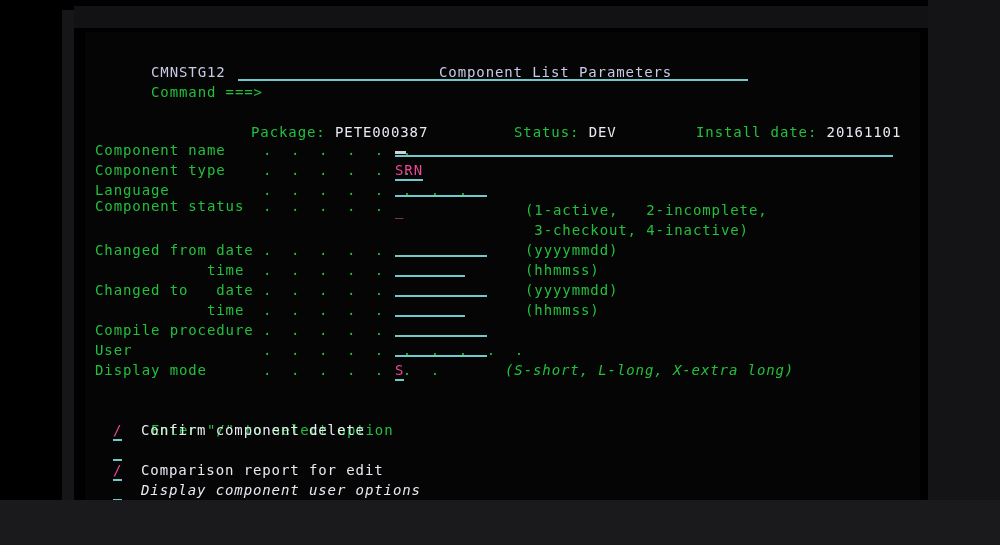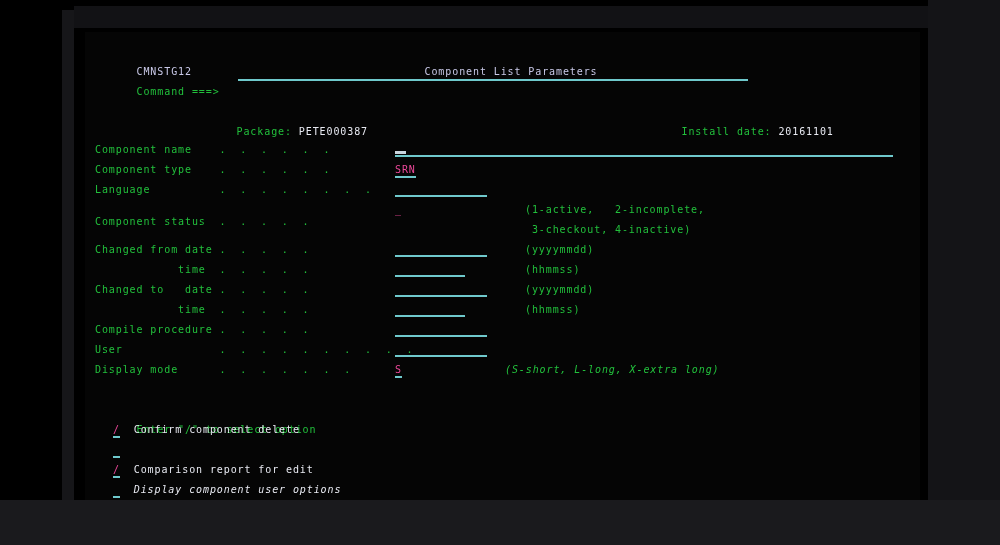--- a/index.html
+++ b/index.html
@@ -54,21 +54,21 @@
     width: 835px;
     height: 468px;
     background: #050505;
     overflow: hidden;
   }
 
   .row {
     position: absolute;
     left: 0;
     white-space: pre;
-    font-size: 10px;
+    font-size: 14px;
     line-height: 20px;
     letter-spacing: 0.9px;
     text-align: right;
   }
 
   .green   { color: #22c03c; }
   .cyan    { color: #ec4899; }
   .white   { color: #e8eaf2; }
   .lav     { color: #c9c9e8; }
 
@@ -110,32 +110,35 @@
     </div>
 
     <div class="row abs" style="top:10px; left:298px;">
       <span class="lav">Component List Parameters</span>
     </div>
     <div class="abs" style="top:47px; left:153px; width:510px; border-bottom:2px solid #6fc9cc;"></div>
 
     <div class="row abs" style="top:70px; left:110px;">
       <span class="green">Package:</span><span> </span><span class="white">PETE000387</span>
     </div>
+    <div class="row abs" style="top:70px; left:373px;">
+      <span class="green">Status:</span><span> </span><span class="white">DEV</span>
+    </div>
     <div class="row abs" style="top:70px; left:555px;">
       <span class="green">Install date:</span><span> </span><span class="white">20161101</span>
     </div>
 
     <div id="field-rows">
         <div class="row abs green" style="top: 108px; left: 10px;">Component name    .  .  .  .  .  .</div>
         <div class="row abs" style="top: 108px; left: 310px;"><span class="cursor-tick"></span><span class="underline-field" style="width: 498px; margin-left: -11px;"></span></div>
         <div class="row abs green" style="top: 128px; left: 10px;">Component type    .  .  .  .  .  .</div>
         <div class="row abs" style="top: 128px; left: 310px;"><span class="cyan val-underline">SRN</span></div>
         <div class="row abs green" style="top: 148px; left: 10px;">Language          .  .  .  .  .  .  .  .</div>
         <div class="row abs" style="top: 148px; left: 310px;"><span class="underline-field" style="width: 92px;"></span></div>
-        <div class="row abs green" style="top: 180px; left: 10px;">Component status  .  .  .  .  .</div>
+        <div class="row abs green" style="top: 164px; left: 10px;">Component status  .  .  .  .  .</div>
         <div class="row abs" style="top: 168px; left: 310px;"><span class="cyan">_</span></div>
         <div class="row abs green" style="top: 168px; left: 440px;">(1-active,   2-incomplete,</div>
         <div class="row abs green" style="top: 188px; left: 440px;"> 3-checkout, 4-inactive)</div>
         <div class="row abs green" style="top: 208px; left: 10px;">Changed from date .  .  .  .  .</div>
         <div class="row abs" style="top: 208px; left: 310px;"><span class="underline-field" style="width: 92px;"></span></div>
         <div class="row abs green" style="top: 208px; left: 440px;">(yyyymmdd)</div>
         <div class="row abs green" style="top: 228px; left: 10px;">            time  .  .  .  .  .</div>
         <div class="row abs" style="top: 228px; left: 310px;"><span class="underline-field" style="width: 70px;"></span></div>
         <div class="row abs green" style="top: 228px; left: 440px;">(hhmmss)</div>
         <div class="row abs green" style="top: 248px; left: 10px;">Changed to   date .  .  .  .  .</div>

